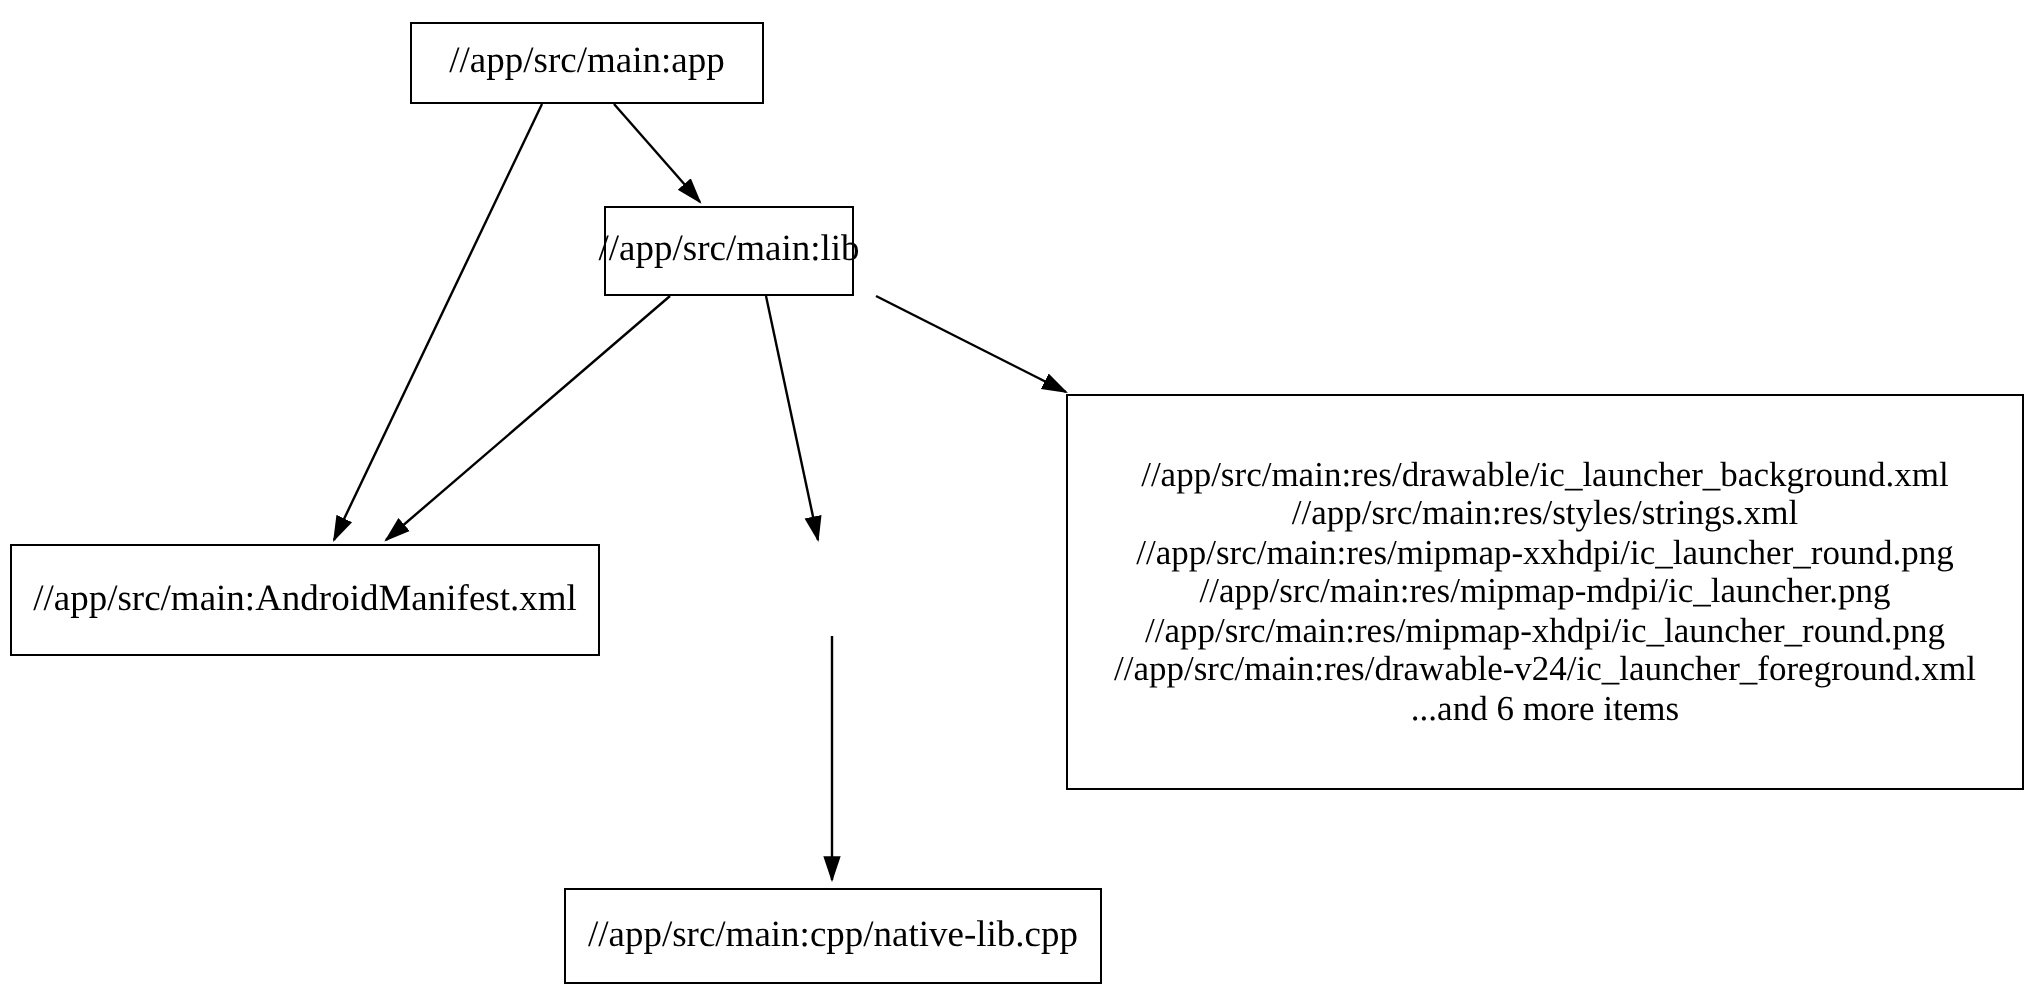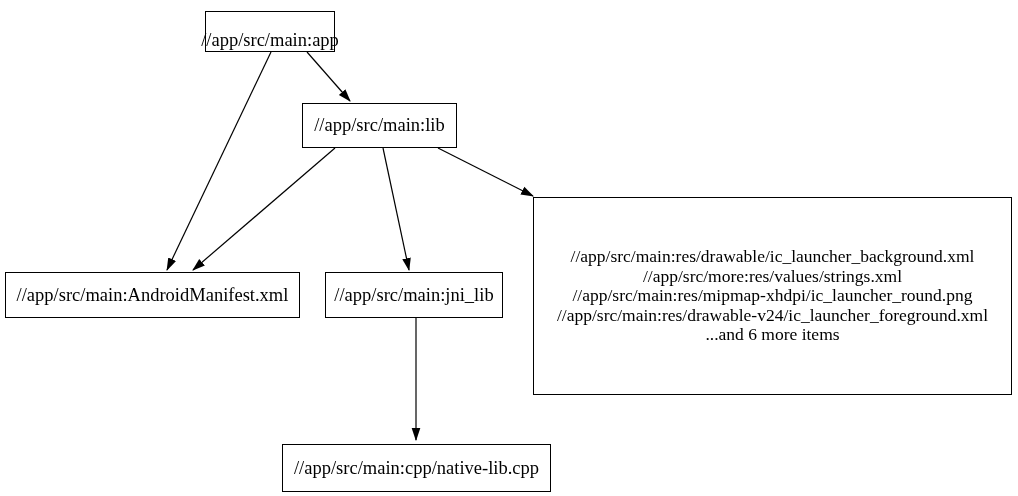--- a/index.html
+++ b/index.html
@@ -60,39 +60,38 @@
       </marker>
     </defs>
     <line x1="307" y1="52" x2="350" y2="101" marker-end="url(#arrow)"></line>
     <line x1="271" y1="52" x2="167" y2="270" marker-end="url(#arrow)"></line>
     <line x1="335" y1="148" x2="193" y2="270" marker-end="url(#arrow)"></line>
     <line x1="383" y1="148" x2="409" y2="270" marker-end="url(#arrow)"></line>
     <line x1="438" y1="148" x2="533" y2="196" marker-end="url(#arrow)"></line>
     <line x1="416" y1="318" x2="416" y2="440" marker-end="url(#arrow)"></line>
   </svg>
 
-  <div class="node" style="left:205px; top:11px; width:130px; height:41px;align-items:flex-end;">
+  <div class="node" style="left:205px; top:11px; width:177px; height:41px;">
     <span>//app/src/main:app</span>
   </div>
 
-  <div class="node" style="left:302px; top:103px; width:155px; height:45px;align-items:center;">
+  <div class="node" style="left:302px; top:103px; width:125px; height:45px;align-items:center;">
     <span>//app/src/main:lib</span>
   </div>
 
-  <div class="node" style="left:5px; top:272px; width:295px; height:46px;">
+  <div class="node" style="left:5px; top:272px; width:295px; height:56px;">
     <span>//app/src/main:AndroidManifest.xml</span>
   </div>
 
-  <div class="node" style="left:325px; top:272px; width:178px; height:46px;">
-    <span>//app/src/main:jni_lib</span>
-  </div>
 
   <div class="node multi" style="left:533px; top:197px; width:479px; height:198px;">
     <span>//app/src/main:res/drawable/ic_launcher_background.xml</span>
-    <span>//app/src/more:res/values/strings.xml</span>
+    <span>//app/src/main:res/styles/strings.xml</span>
+    <span>//app/src/main:res/mipmap-xxhdpi/ic_launcher_round.png</span>
+    <span>//app/src/main:res/mipmap-mdpi/ic_launcher.png</span>
     <span>//app/src/main:res/mipmap-xhdpi/ic_launcher_round.png</span>
     <span>//app/src/main:res/drawable-v24/ic_launcher_foreground.xml</span>
     <span>...and 6 more items</span>
   </div>
 
   <div class="node" style="left:282px; top:444px; width:269px; height:48px;">
     <span>//app/src/main:cpp/native-lib.cpp</span>
   </div>
 
 </div>

